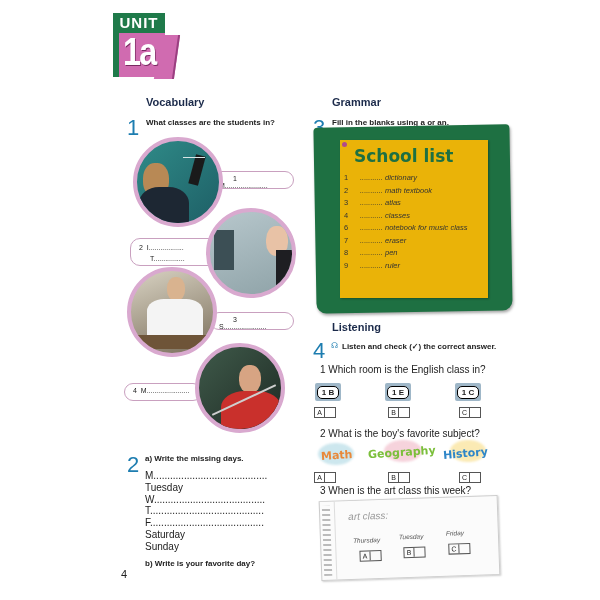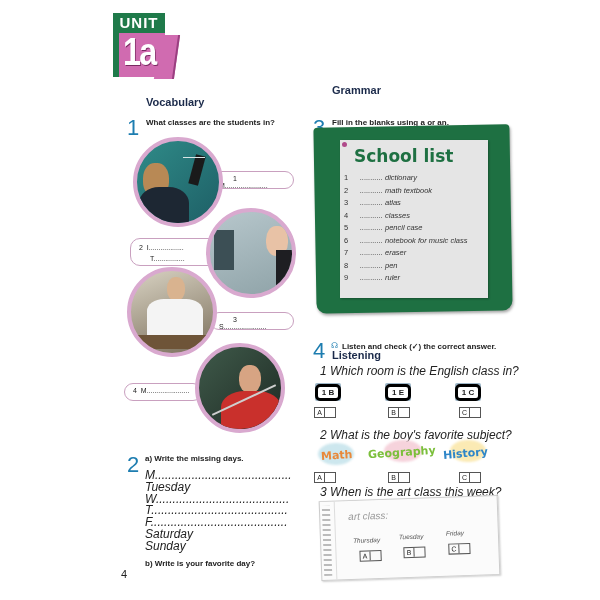--- a/index.html
+++ b/index.html
@@ -10,28 +10,28 @@
   .unit-top{position:absolute;left:0;top:0;width:52px;height:20px;background:#1f7a4a;color:#fff;font-weight:bold;font-size:15px;text-align:center;line-height:20px;letter-spacing:1px;}
   .unit-num{position:absolute;left:0;top:20px;width:52px;height:44px;background:#d06bb0;}
   .unit-num-side{position:absolute;left:0;top:20px;width:6px;height:44px;background:#1f7a4a;}
   .unit-fold{position:absolute;left:44px;top:22px;width:18px;height:44px;background:#d06bb0;transform:skewX(-8deg);border-right:2px solid #9a3f80;}
   .unit-num-text{position:absolute;left:10px;top:18px;font-size:38px;font-weight:bold;color:#fff;font-family:"Liberation Sans Narrow","Liberation Sans",sans-serif;letter-spacing:-2px;transform:scaleX(0.85);transform-origin:left;text-shadow:1px 1px 0 #7a2a62;}
   h2{margin:0;font-size:11px;font-weight:bold;color:#1b2a4a;}
   .ex-num{font-size:22px;color:#1d7db0;font-weight:normal;}
   .instr{font-size:8px;font-weight:bold;color:#222;}
   .circle-photo{border-radius:50%;border:4px solid #d9a9cf;box-sizing:border-box;overflow:hidden;}
   .label-pill{border:1px solid #c9a0bf;border-radius:10px;background:#fff;font-size:7px;color:#222;box-sizing:border-box;padding:3px 8px;}
-  .small{font-size:12px;color:#222;font-style:italic;}
+  .small{font-size:10px;color:#222;}
   .board{left:315px;top:126px;width:196px;height:186px;background:#1e7042;border-radius:4px 4px 10px 10px;transform:rotate(-1deg);box-shadow:1px 2px 3px rgba(0,0,0,.35);}
-  .paper{left:340px;top:140px;width:148px;height:158px;background:#e5e5e5;box-shadow:1px 1px 2px rgba(0,0,0,.3);}
+  .paper{left:340px;top:140px;width:148px;height:158px;background:#eab308;box-shadow:1px 1px 2px rgba(0,0,0,.3);}
   .school-title{font-family:"DejaVu Sans",sans-serif;font-size:17px;color:#1e7042;font-weight:bold;}
   .sl-row{font-size:7.5px;font-style:italic;color:#333;height:12.5px;line-height:12.5px;}
   .sl-num{display:inline-block;width:16px;font-style:normal;}
   .room-card{width:26px;height:18px;background:#9fb7c8;border-radius:2px;display:flex;align-items:center;justify-content:center;}
-  .room-inner{width:20px;height:11px;background:#fff;border:3px solid #000000;border-radius:5px;font-size:8px;font-weight:bold;text-align:center;line-height:11px;color:#222;}
+  .room-inner{width:20px;height:11px;background:#fff;border:1px solid #000000;border-radius:5px;font-size:8px;font-weight:bold;text-align:center;line-height:11px;color:#222;}
   .chk{display:flex;border:1px solid #555;height:9px;}
   .chk span{display:block;font-size:7px;width:9px;text-align:center;line-height:9px;border-right:1px solid #555;}
   .chk i{display:block;width:10px;}
   .cloud{border-radius:50%;filter:blur(1px);}
   .subj{font-family:"DejaVu Sans",sans-serif;font-weight:bold;font-size:11px;}
   .note{left:320px;top:498px;width:177px;height:78px;background:#fbfbfb;border:1px solid #ccc;transform:rotate(-2deg);box-shadow:1px 1px 2px rgba(0,0,0,.2);}
   .holes{position:absolute;left:2px;top:4px;width:8px;height:70px;background:repeating-linear-gradient(#fbfbfb 0 3px,#bbb 3px 5px);}
 </style>
 </head>
 <body>
@@ -97,42 +97,41 @@
   <div>Tuesday</div>
   <div>W........................................</div>
   <div>T.........................................</div>
   <div>F.........................................</div>
   <div>Saturday</div>
   <div>Sunday</div>
 </div>
 <div class="abs instr" style="left:145px;top:559px;">b)  Write is your favorite day?</div>
 <div class="abs" style="left:121px;top:568px;font-size:11px;">4</div>
 
-<h2 class="abs" style="left:332px;top:84px;">Grammar</h2>
+<h2 class="abs" style="left:332px;top:96px;">Grammar</h2>
 <div class="abs ex-num" style="left:313px;top:115px;">3</div>
 <div class="abs instr" style="left:332px;top:118px;">Fill in the blanks using a or an.</div>
 
 <div class="abs board"></div>
 <div class="abs paper">
   <div style="position:absolute;left:2px;top:2px;width:5px;height:5px;border-radius:50%;background:#b04a8a;"></div>
   <div class="school-title" style="position:absolute;left:14px;top:6px;">School list</div>
   <div style="position:absolute;left:4px;top:32px;">
     <div class="sl-row"><span class="sl-num">1</span><span>........... dictionary</span></div>
     <div class="sl-row"><span class="sl-num">2</span><span>........... math textbook</span></div>
     <div class="sl-row"><span class="sl-num">3</span><span>........... atlas</span></div>
     <div class="sl-row"><span class="sl-num">4</span><span>........... classes</span></div>
-    <div class="sl-row"><span class="sl-num">5</span><span>........... pencil case</span></div>
     <div class="sl-row"><span class="sl-num">6</span><span>...........  notebook for music class</span></div>
     <div class="sl-row"><span class="sl-num">7</span><span>........... eraser</span></div>
     <div class="sl-row"><span class="sl-num">8</span><span>........... pen</span></div>
     <div class="sl-row"><span class="sl-num">9</span><span>........... ruler</span></div>
   </div>
 </div>
 
-<h2 class="abs" style="left:332px;top:321px;margin-top:28px;">Listening</h2>
+<h2 class="abs" style="left:332px;top:321px;">Listening</h2>
 <div class="abs ex-num" style="left:313px;top:338px;">4</div>
 <div class="abs" style="left:331px;top:341px;font-size:8px;color:#1d7db0;">☊</div>
 <div class="abs instr" style="left:342px;top:342px;">Listen and check (✓) the correct answer.</div>
 
 <div class="abs small" style="left:320px;top:364px;">1   Which room is the English class in?</div>
 <div class="abs room-card" style="left:315px;top:383px;">
     <div class="room-inner">1 B</div>
   </div>
 <div class="abs room-card" style="left:385px;top:383px;">
     <div class="room-inner">1 E</div>

